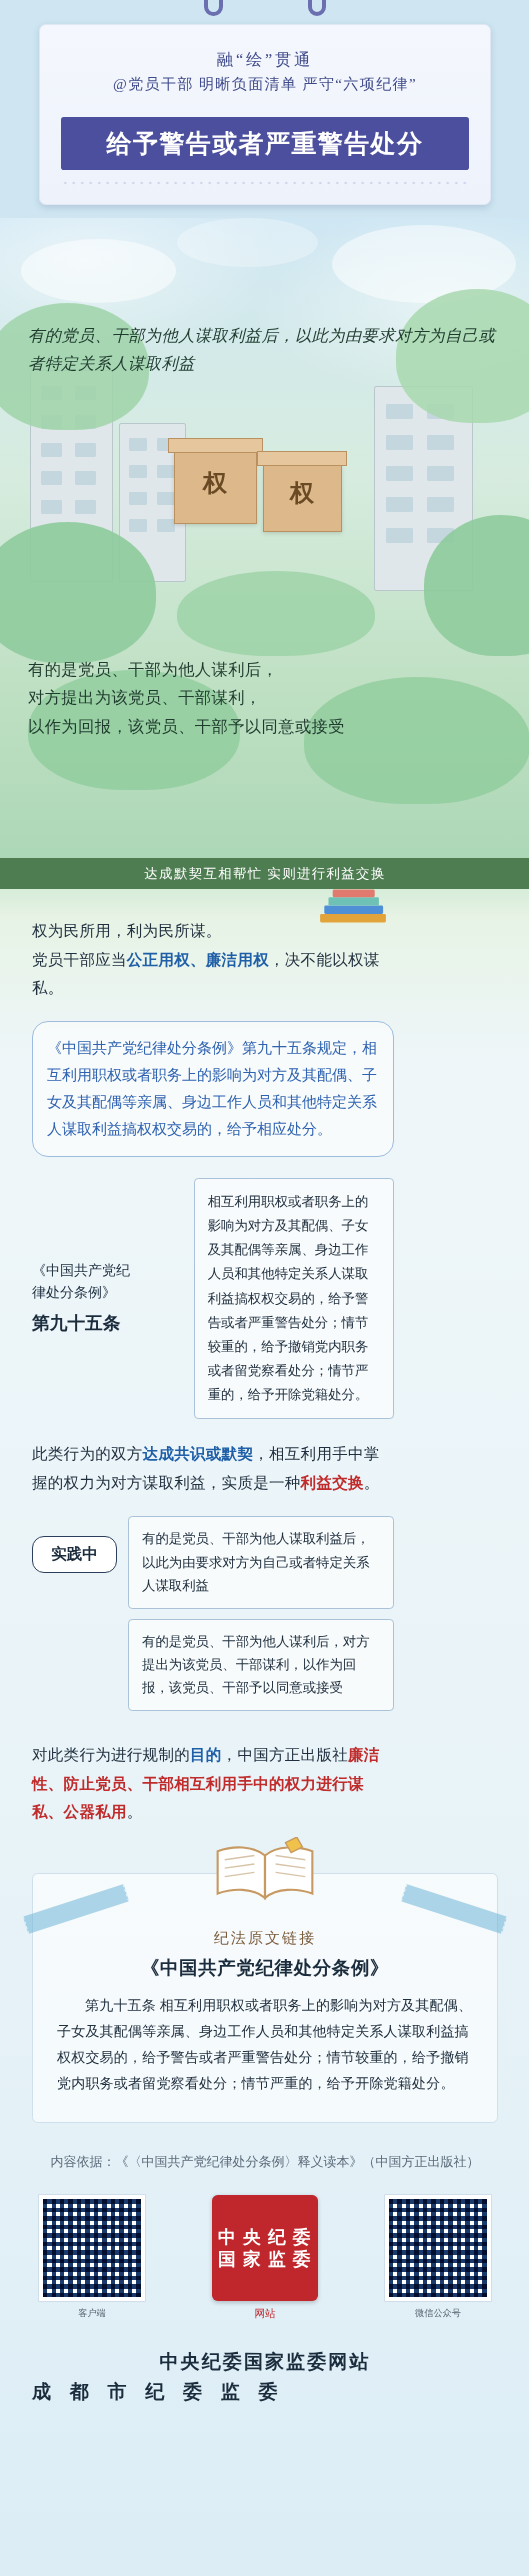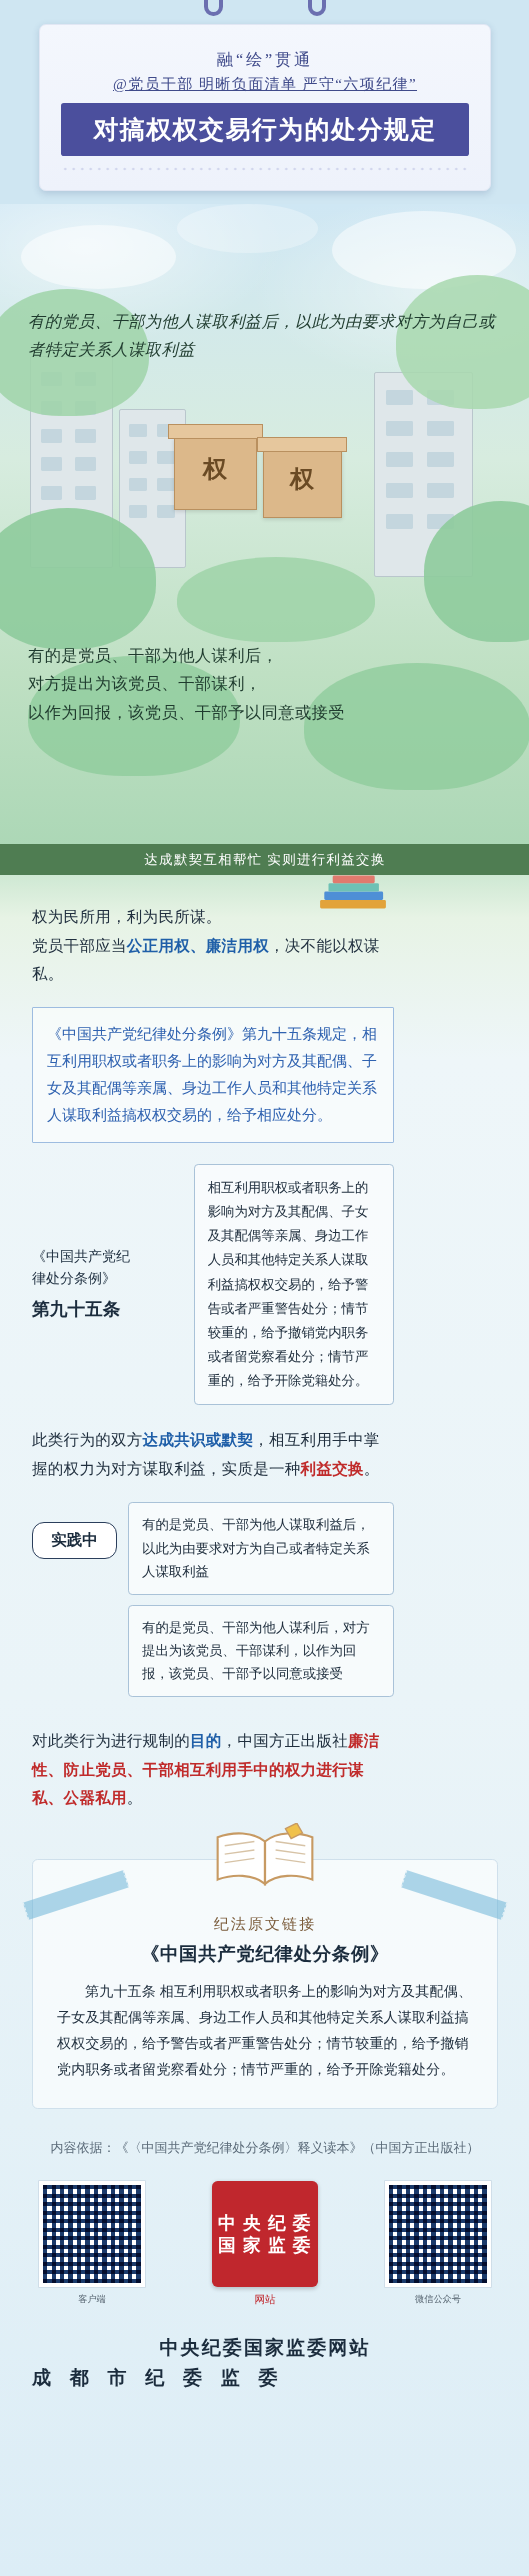--- a/index.html
+++ b/index.html
@@ -66,22 +66,21 @@
     color: #3f4a8a;
     font-size: 16.3px;
     letter-spacing: 2.8px;
     margin-bottom: 4.2px;
   }
   .hdr-line2 {
     font-family: "Liberation Serif", serif;
     color: #3f4a8a;
     font-size: 15px;
     letter-spacing: 1.4px;
-    margin-bottom: 9px;
-    text-decoration: underline;
+    margin-bottom: 23px;
   }
   .hdr-title-bar {
     background: #4b4f9d;
     color: #fff;
     font-size: 25px;
     font-weight: bold;
     letter-spacing: 1.4px;
     padding: 10px 5.7px;
     border-radius: 2.8px;
     font-family: "Liberation Serif", serif;
@@ -182,21 +181,21 @@
     font-size: 15.5px;
     line-height: 1.85;
     letter-spacing: 0.3px;
     margin: 0 0 18.4px 0;
   }
   .em-blue { color: #1f5fa8; font-weight: bold; }
   .em-red  { color: #c02b2b; font-weight: bold; }
 
   .quote-box {
     border: 1.4px solid #9dbce0;
-    border-radius: 1px;
+    border-radius: 16px;
     background: rgba(255,255,255,.55);
     padding: 12.7px 14px;
     font-family: "Liberation Serif", serif;
     color: #2f62b0;
     font-size: 15px;
     line-height: 1.8;
     margin-bottom: 21px;
   }
 
   .twocol {
@@ -409,21 +408,21 @@
 <div class="page">
 
   <div class="header-wrap">
     <div class="binder-row">
       <div class="binder"></div>
       <div class="binder"></div>
     </div>
     <div class="header-card">
       <div class="hdr-line1">融“绘”贯通</div>
       <div class="hdr-line2">@党员干部 明晰负面清单 严守“六项纪律”</div>
-      <div class="hdr-title-bar">对搞权权交易行为的处分规定</div>
+      <div class="hdr-title-bar">给予警告或者严重警告处分</div>
       <div class="hdr-dots"></div>
     </div>
   </div>
 
   <div class="illus">
     <div class="illus-bg"></div>
 
     <div class="cloudy" style="left:21px;top:21px;width:155px;height:64px;"></div>
     <div class="cloudy" style="left:332px;top:7px;width:184px;height:78px;"></div>
     <div class="cloudy" style="left:177px;top:0px;width:141px;height:49px;opacity:.6;"></div>

